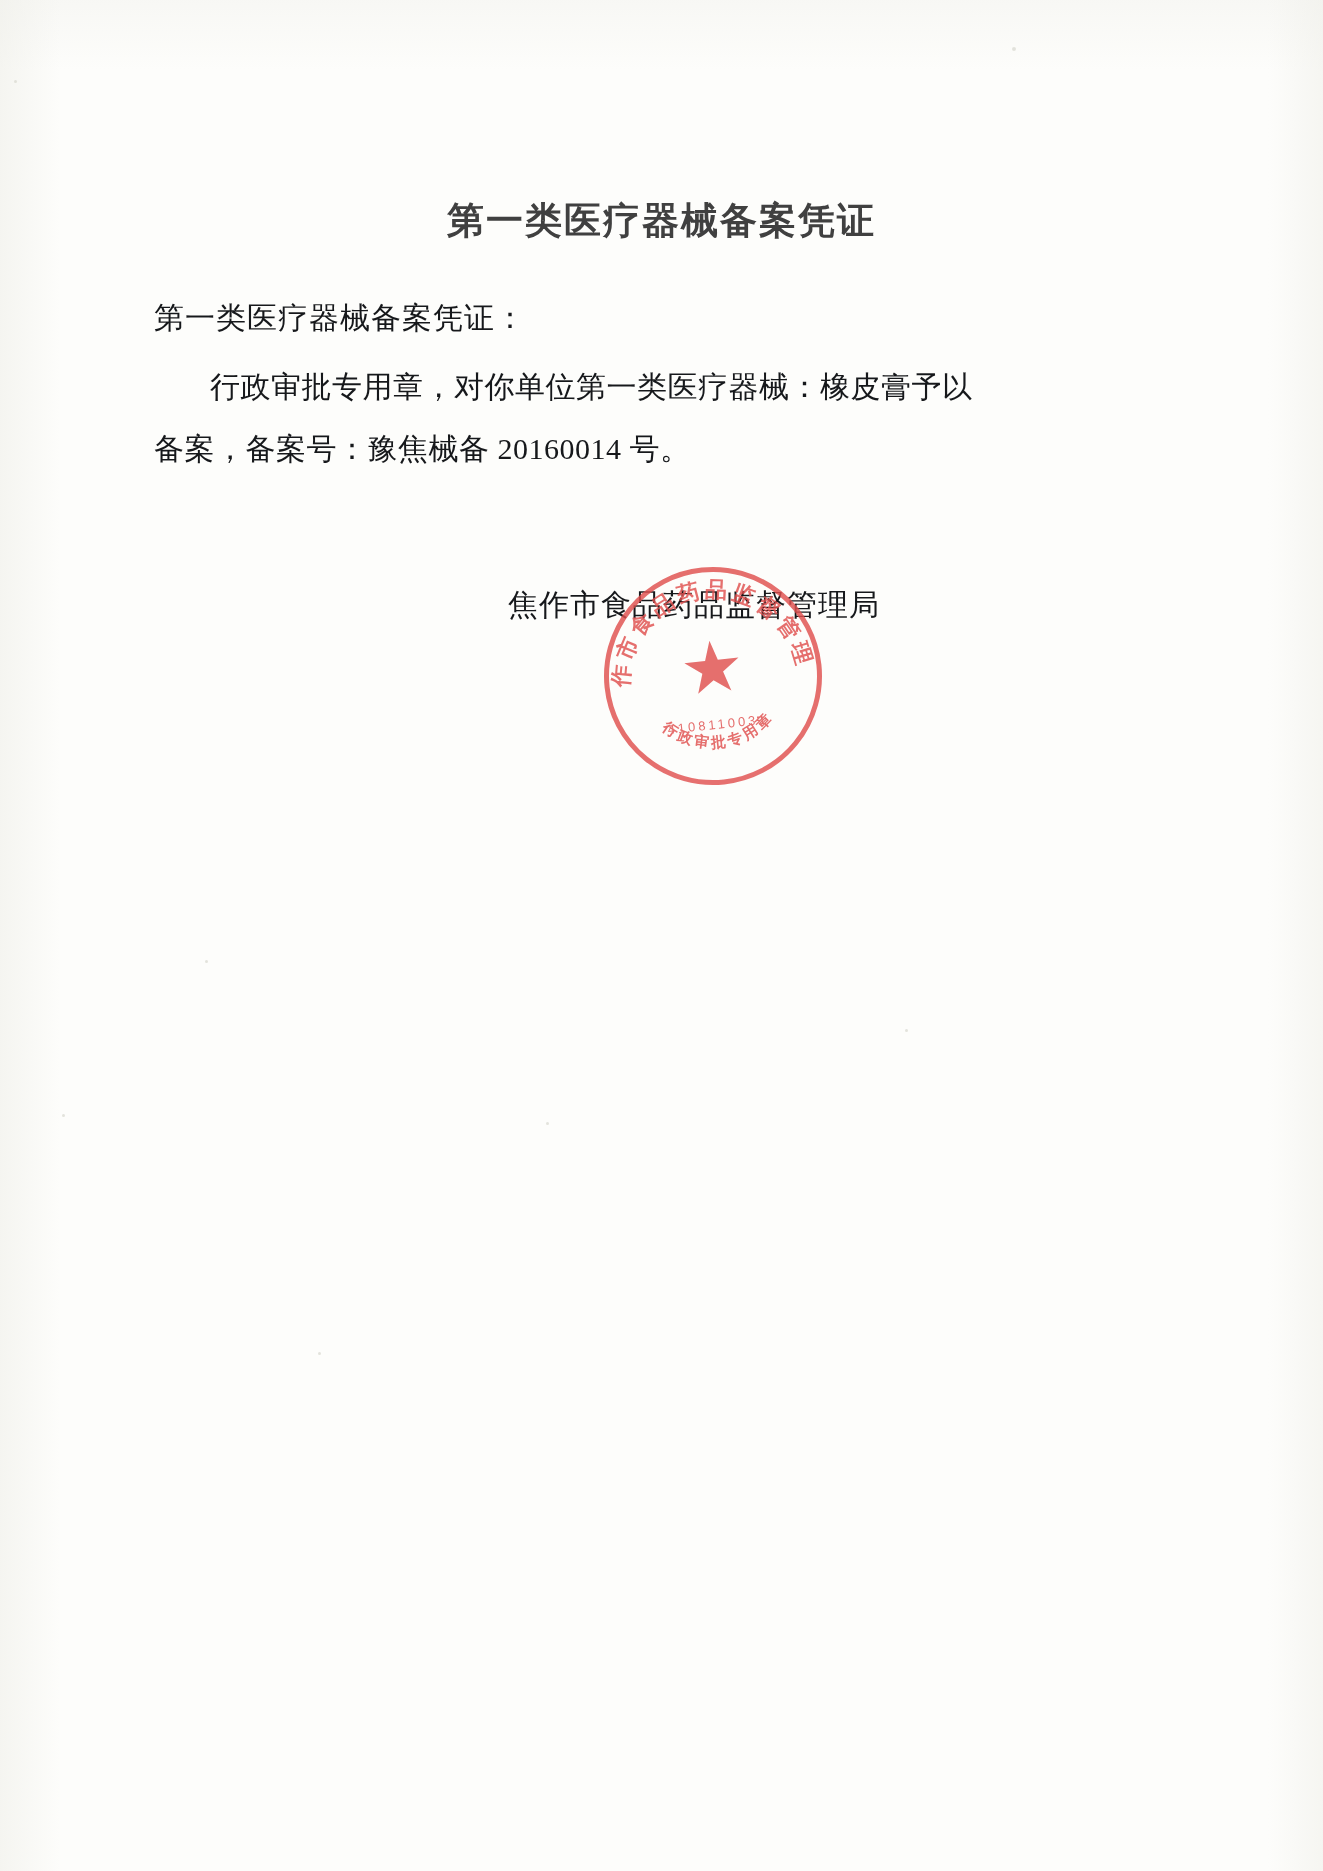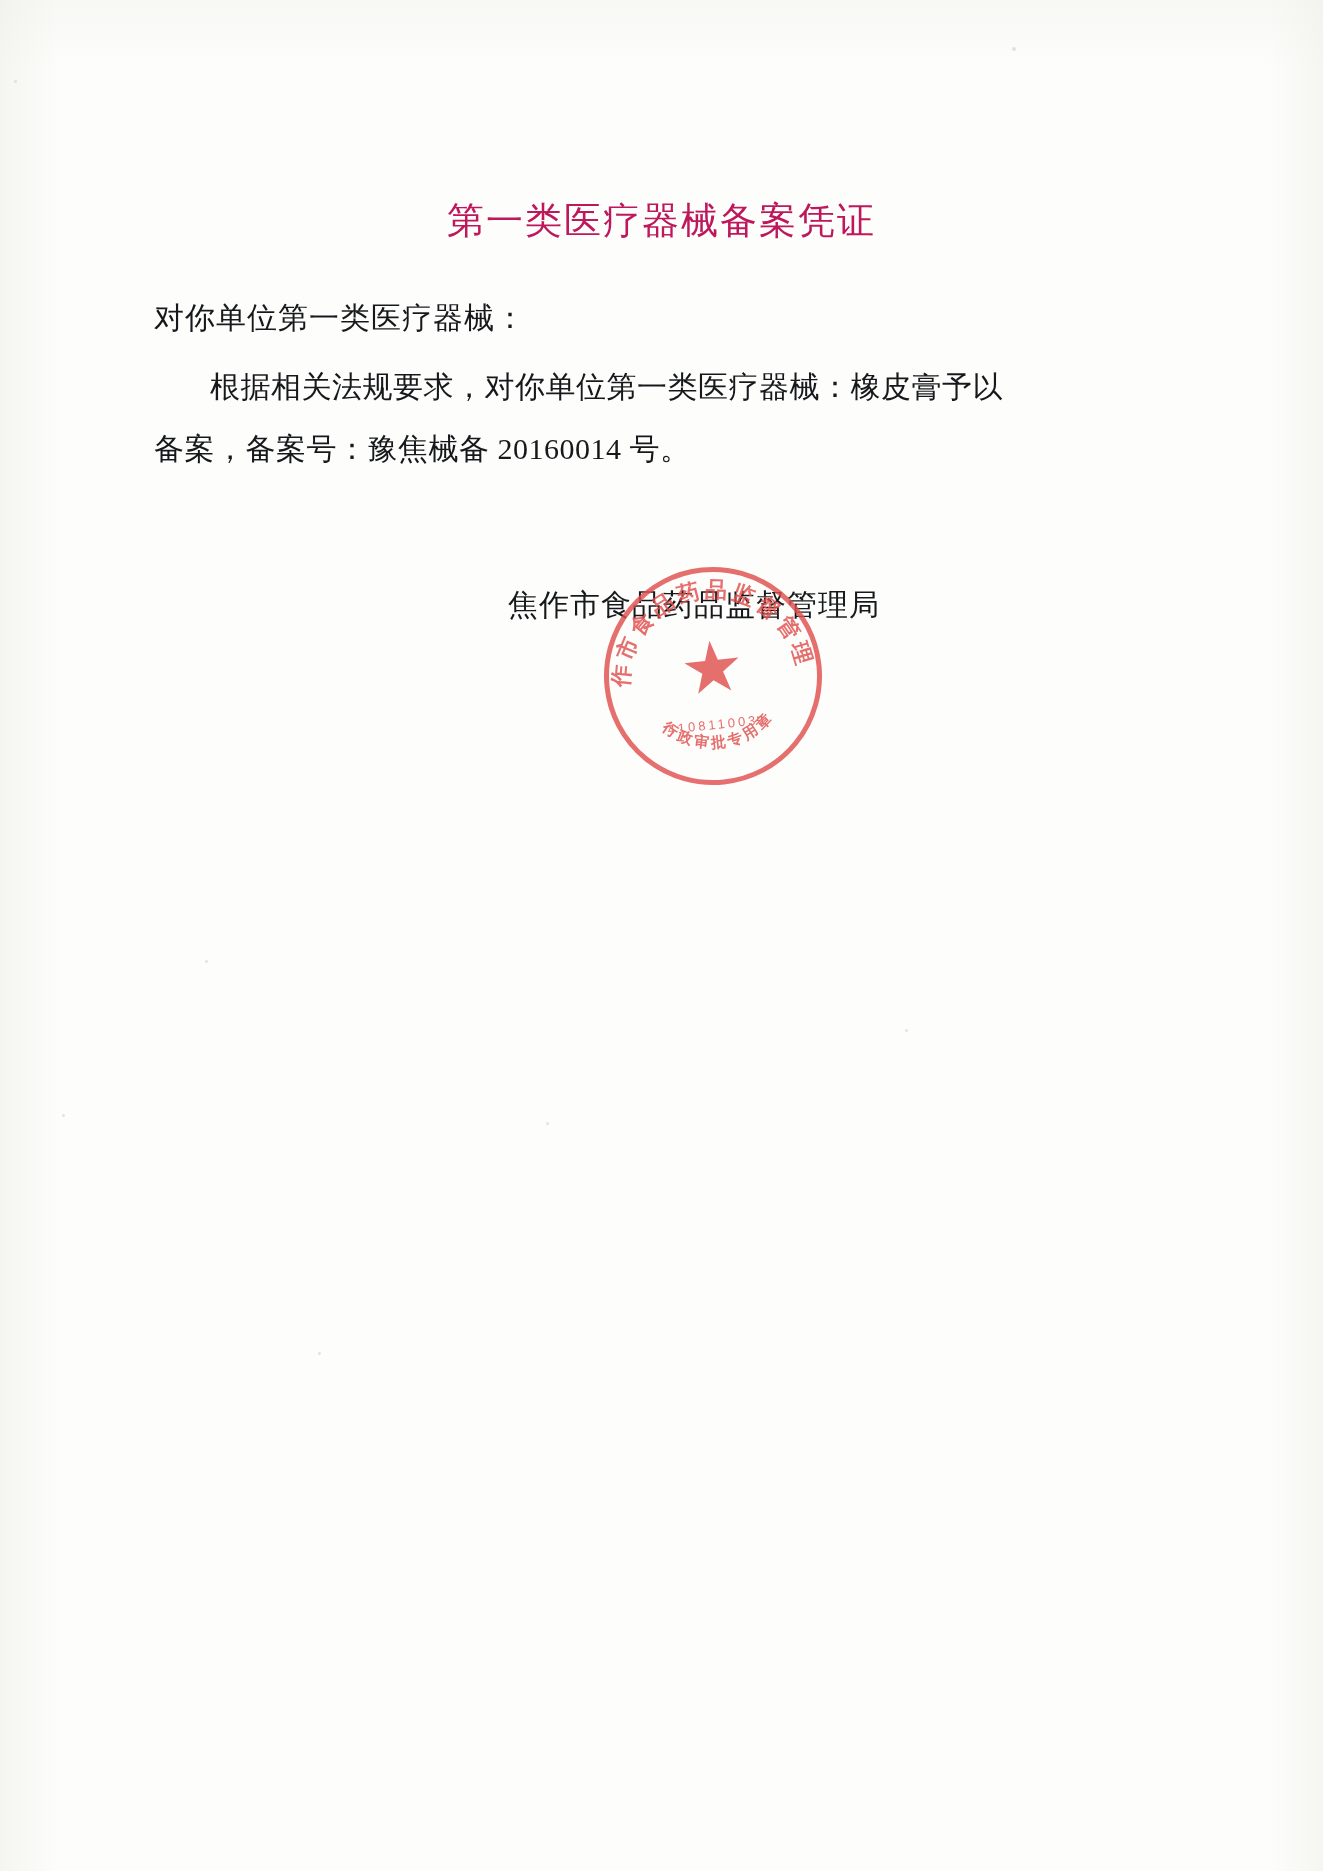--- a/index.html
+++ b/index.html
@@ -34,24 +34,24 @@
     border-radius: 50%;
     opacity: .75;
   }
   .doc-title {
     position: absolute;
     top: 196px;
     left: 0;
     width: 1323px;
     text-align: center;
     font-family: "Liberation Sans", "DejaVu Sans", sans-serif;
-    font-weight: normal;
+    font-weight: bold;
     font-size: 37px;
     letter-spacing: 2px;
-    color: #be185d;
+    color: #404040;
   }
   .addressee {
     position: absolute;
     top: 298px;
     left: 154px;
     font-size: 30px;
     letter-spacing: 1px;
     color: #16181b;
   }
   .body-block {
@@ -151,24 +151,24 @@
   <div class="speck" style="left:1012px; top:47px; width:4px; height:4px;"></div>
   <div class="speck" style="left:14px; top:80px; width:3px; height:3px;"></div>
   <div class="speck" style="left:205px; top:960px; width:3px; height:3px;"></div>
   <div class="speck" style="left:546px; top:1122px; width:3px; height:3px;"></div>
   <div class="speck" style="left:905px; top:1029px; width:3px; height:3px;"></div>
   <div class="speck" style="left:62px; top:1114px; width:3px; height:3px;"></div>
   <div class="speck" style="left:318px; top:1352px; width:3px; height:3px;"></div>
 
   <div class="doc-title">第一类医疗器械备案凭证</div>
 
-  <div class="addressee">对你单位第一类医疗器械：</div>
+  <div class="addressee">第一类医疗器械备案凭证：</div>
 
   <div class="body-block">
-    <div><span class="indent"></span><span>根据相关法规要求，对你单位第一类医疗器械：橡皮膏予以</span></div>
+    <div><span class="indent"></span><span>行政审批专用章，对你单位第一类医疗器械：橡皮膏予以</span></div>
     <div>备案，备案号：豫焦械备 20160014 号。</div>
   </div>
 
   <div class="sign-org">焦作市食品药品监督管理局</div>
 
 
   <div class="seal">
     <div class="seal-ring"></div>
     <svg class="seal-arc" viewBox="0 0 218 218">
       <defs>

